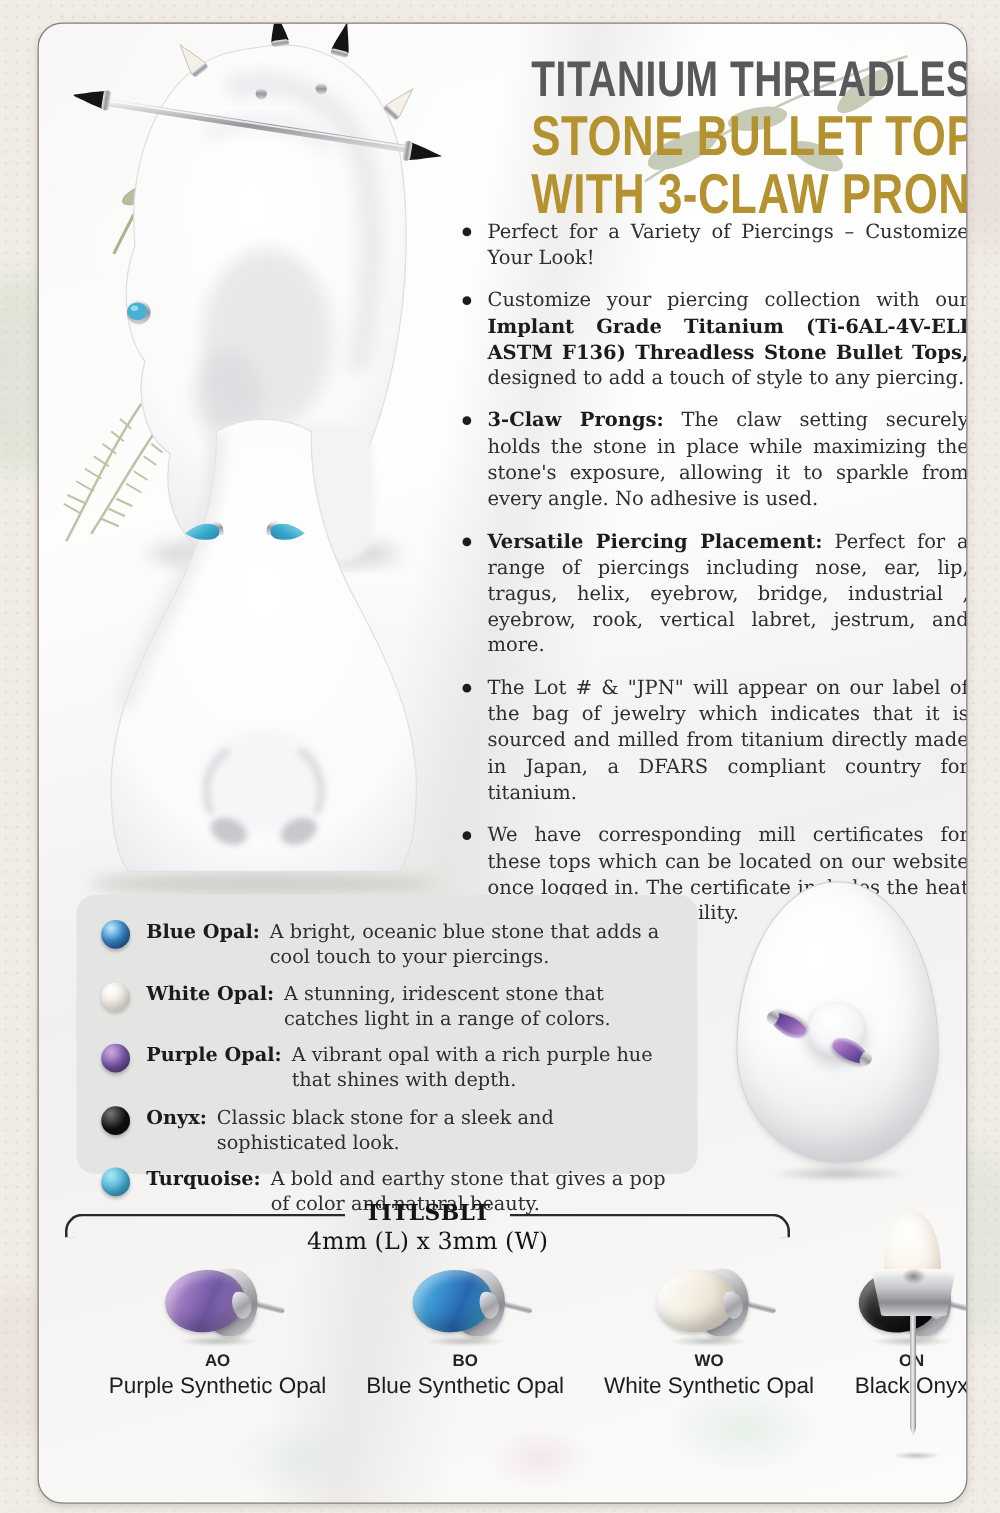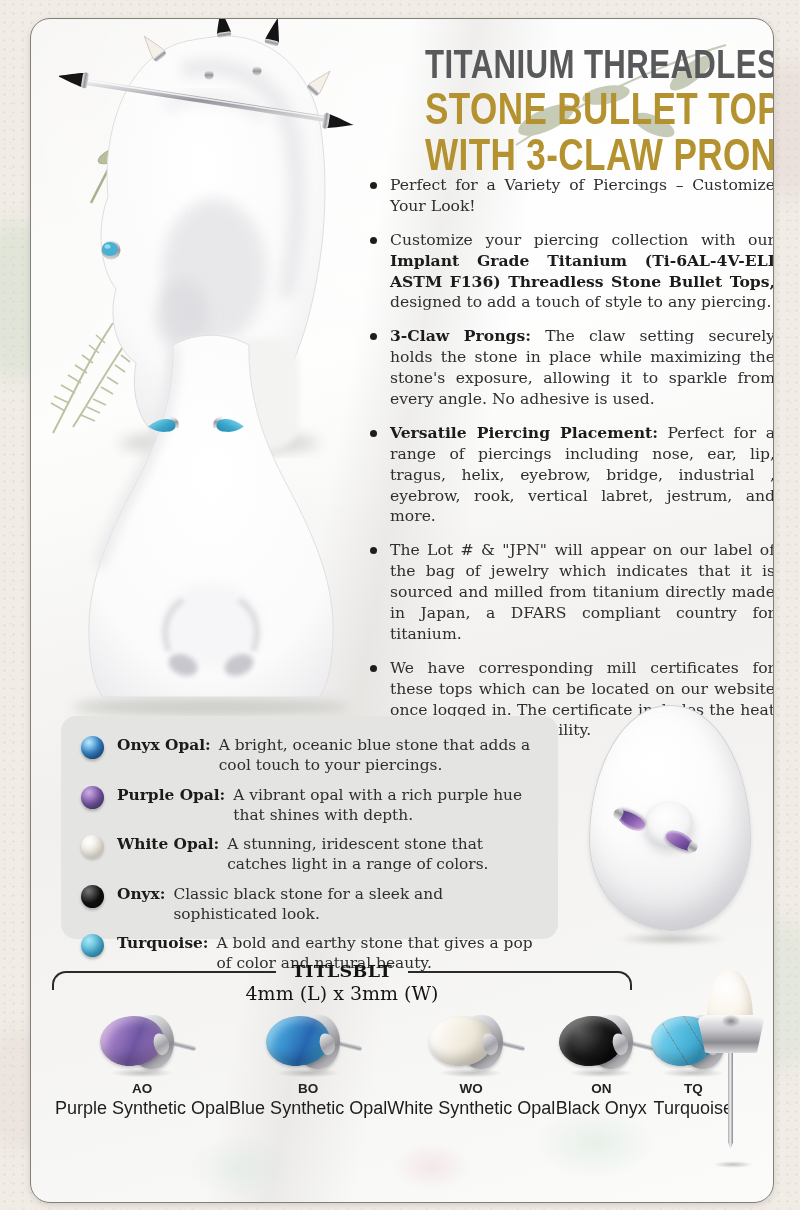--- a/index.html
+++ b/index.html
@@ -98,21 +98,21 @@
   .lineup-head{position:absolute;left:21px;top:952px;width:580px;}
   .brace-row{display:flex;align-items:flex-start;}
   .brace-seg{flex:1;height:17px;border-top:2.6px solid #2a2a2a;}
   .brace-seg.left{border-left:2.6px solid #2a2a2a;border-top-left-radius:14px;}
   .brace-seg.right{border-right:2.6px solid #2a2a2a;border-top-right-radius:14px;}
   .brace-label{padding:0 16px;margin-top:-10px;font-weight:bold;font-size:17.5px;color:#141414;letter-spacing:.3px;}
   .lineup-size{text-align:center;font-size:19px;color:#141414;margin-top:-8px;}
 
   
   .products{position:absolute;left:24px;top:990px;width:614px;display:flex;}
-  .product{flex:1;text-align:center;font-family:"Liberation Sans", sans-serif;}
+  .product{flex:1;text-align:center;font-family:"Liberation Sans", sans-serif;margin-left:32px;}
   .stone-top{position:relative;width:92px;height:70px;margin:0 auto 2px auto;}
   .pt-shadow{position:absolute;left:4px;bottom:0;width:84px;height:12px;border-radius:50%;
     background:radial-gradient(closest-side, rgba(110,110,108,.38), transparent 75%);}
   .pt-pin{position:absolute;right:-8px;top:34px;width:28px;height:5px;border-radius:3px;
     background:linear-gradient(180deg,#e9e9eb,#9c9ca2 60%,#d7d7d9);transform:rotate(14deg);}
   .pt-claw{position:absolute;left:36px;top:6px;width:42px;height:54px;
     border-radius:42% 48% 48% 42% / 46% 50% 50% 46%;
     background:linear-gradient(145deg,#fafafa 0%, #c9c9cd 35%, #8c8c92 68%, #dcdcde 100%);
     box-shadow:0 2px 3px rgba(100,100,110,.3);}
   .pt-stone{position:absolute;left:4px;top:7px;width:64px;height:50px;border-radius:50%;
@@ -330,36 +330,36 @@
     <li><span class="bdot"></span><span></span><b>3-Claw Prongs:</b><span> The claw setting securely holds the stone in place while maximizing the stone's exposure, allowing it to sparkle from every angle. No adhesive is used.</span></li>
     <li><span class="bdot"></span><span></span><b>Versatile Piercing Placement:</b><span> Perfect for a range of piercings including nose, ear, lip, tragus, helix, eyebrow, bridge, industrial , eyebrow, rook, vertical labret, jestrum, and more.</span></li>
     <li><span class="bdot"></span><span>The Lot # &amp; "JPN" will appear on our label of the bag of jewelry which indicates that it is sourced and milled from titanium directly made in Japan, a DFARS compliant country for titanium.</span><b></b><span></span></li>
     <li><span class="bdot"></span><span>We have corresponding mill certificates for these tops which can be located on our website once logged in. The certificate includes the heat # &amp; lot # for traceability.</span><b></b><span></span></li>
   </ul>
 
   <div class="stone-box">
     <div class="stone-row">
       <span class="ball b-blue"></span>
       <div class="stone-text">
-        <b class="stone-label">Onyx Opal:</b>
+        <b class="stone-label">Blue Opal:</b>
         <span class="stone-desc">A bright, oceanic blue stone that adds a cool touch to your piercings.</span>
+      </div>
+    </div>
+    <div class="stone-row">
+      <span class="ball b-white"></span>
+      <div class="stone-text">
+        <b class="stone-label">White Opal:</b>
+        <span class="stone-desc">A stunning, iridescent stone that catches light in a range of colors.</span>
       </div>
     </div>
     <div class="stone-row">
       <span class="ball b-purple"></span>
       <div class="stone-text">
         <b class="stone-label">Purple Opal:</b>
         <span class="stone-desc">A vibrant opal with a rich purple hue that shines with depth.</span>
-      </div>
-    </div>
-    <div class="stone-row">
-      <span class="ball b-white"></span>
-      <div class="stone-text">
-        <b class="stone-label">White Opal:</b>
-        <span class="stone-desc">A stunning, iridescent stone that catches light in a range of colors.</span>
       </div>
     </div>
     <div class="stone-row">
       <span class="ball b-onyx"></span>
       <div class="stone-text">
         <b class="stone-label">Onyx:</b>
         <span class="stone-desc">Classic black stone for a sleek and sophisticated look.</span>
       </div>
     </div>
     <div class="stone-row">

